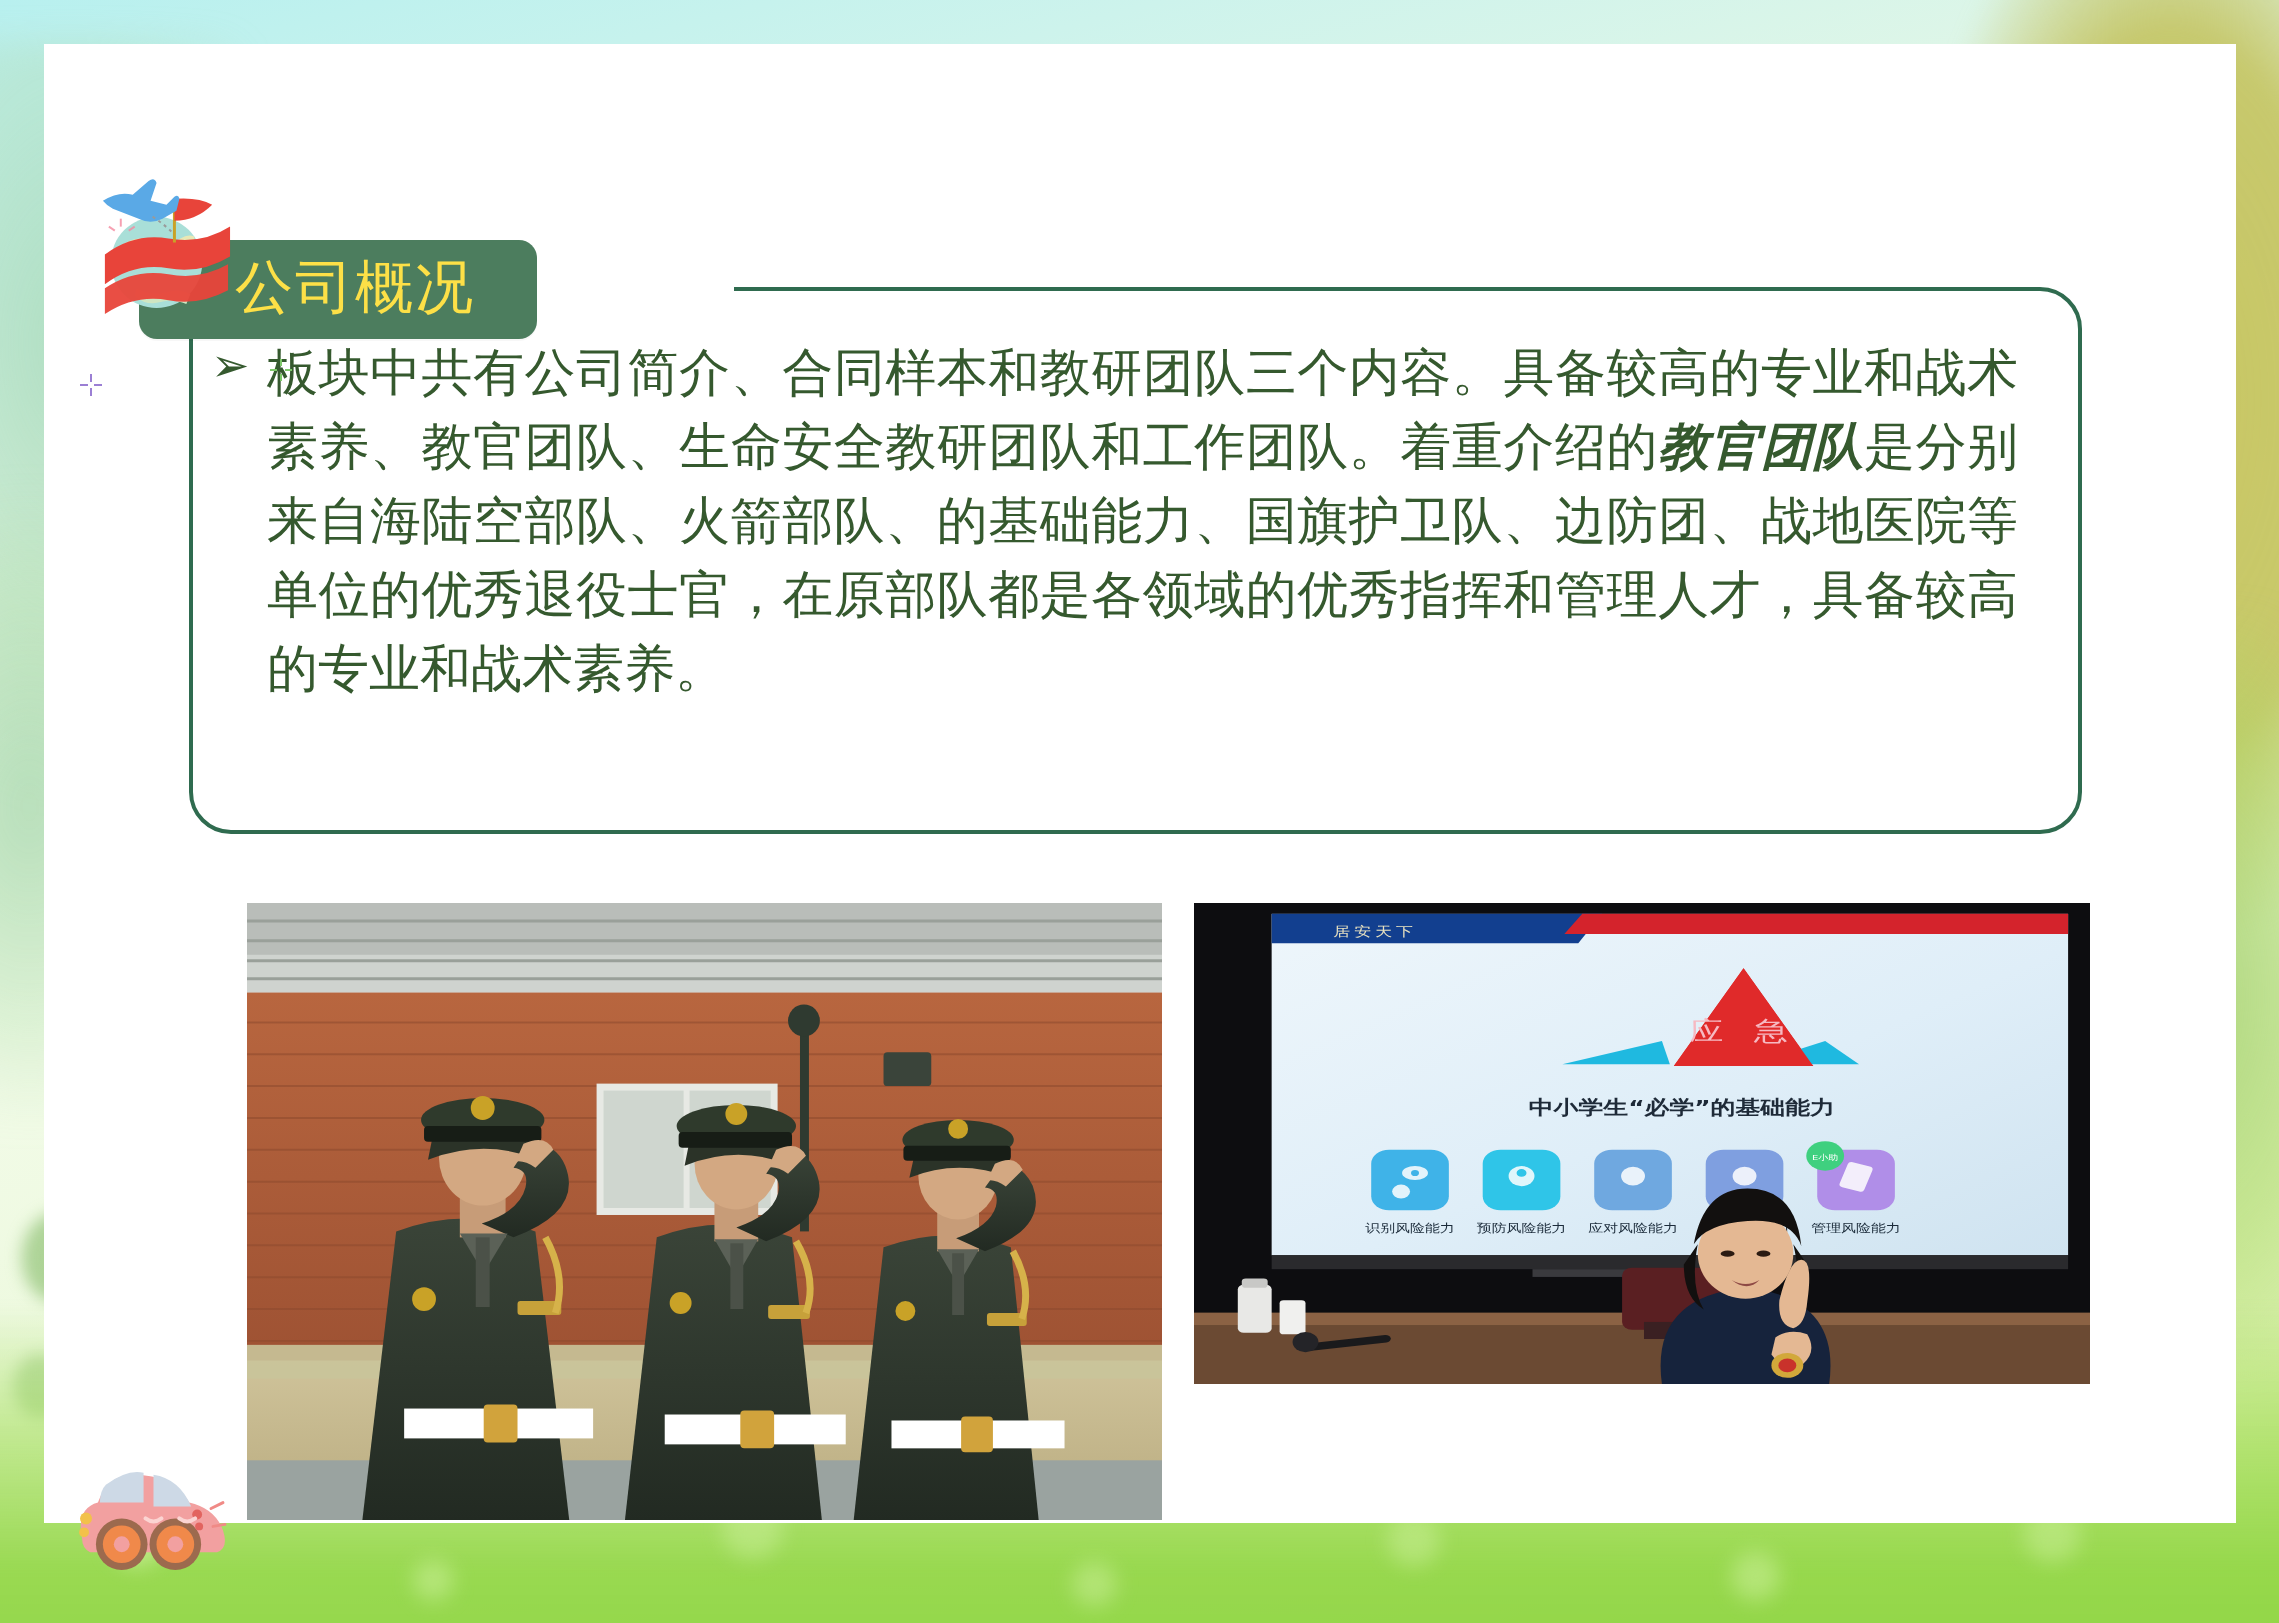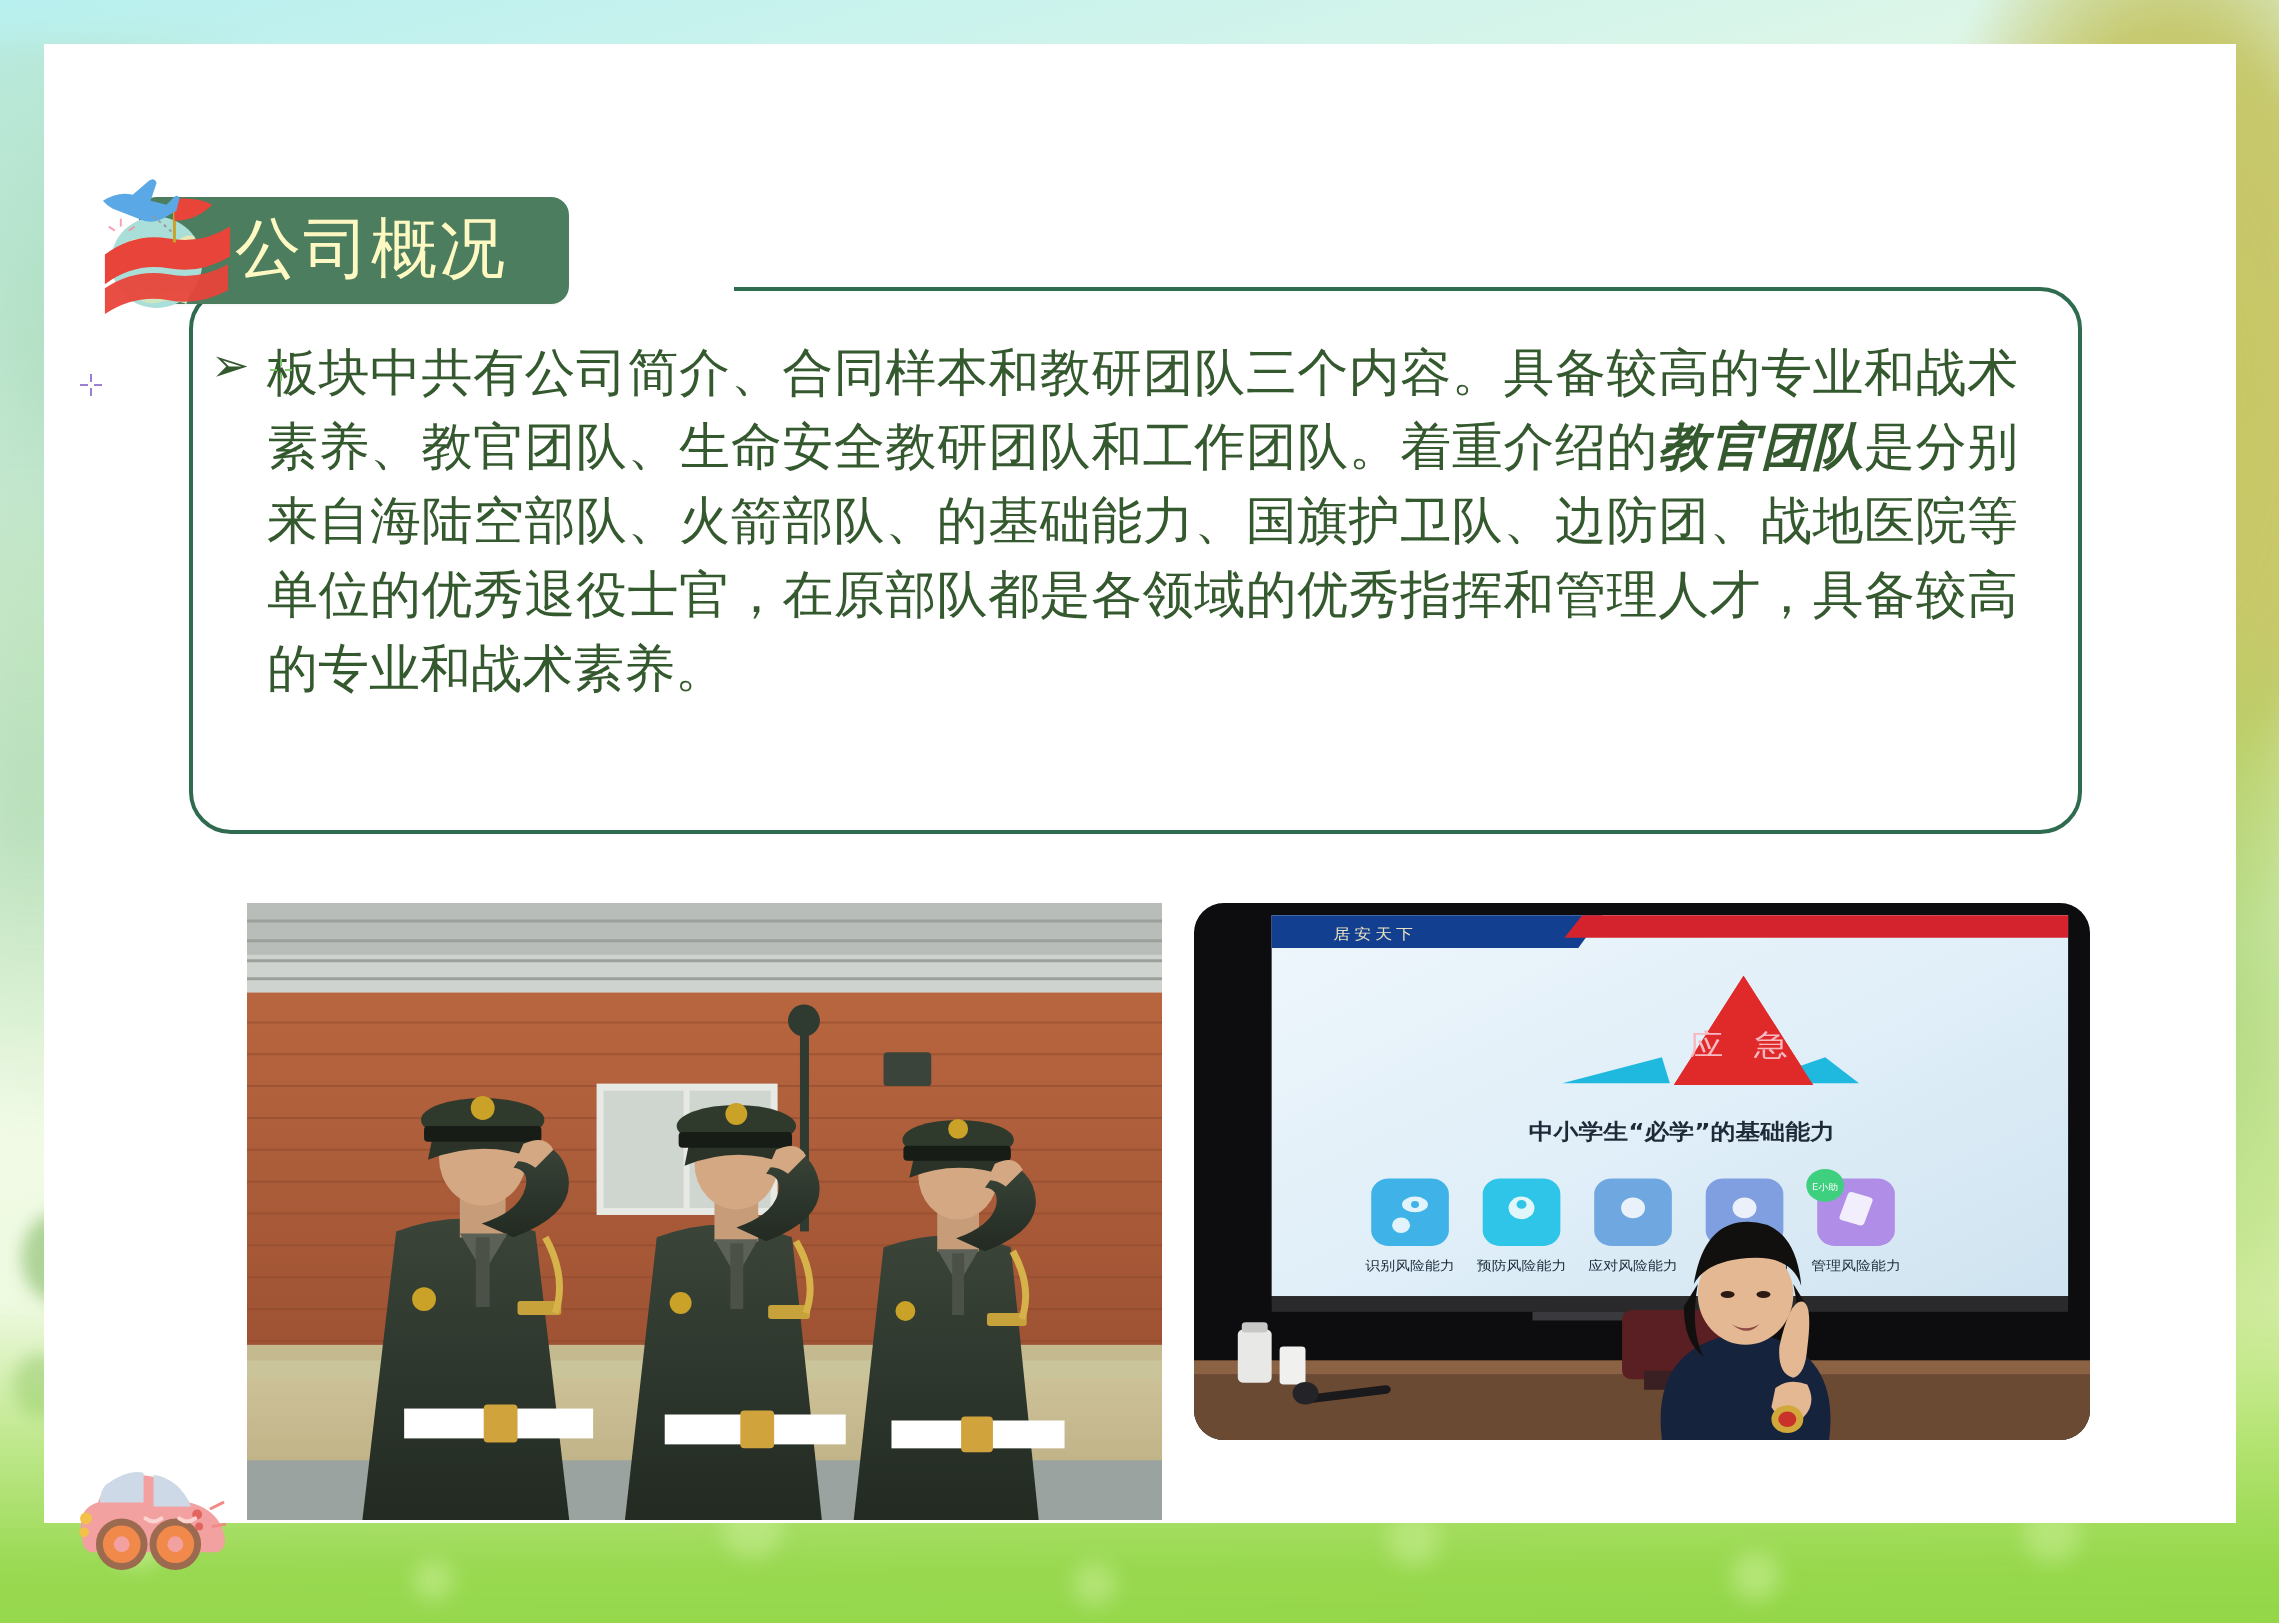--- a/index.html
+++ b/index.html
@@ -108,30 +108,31 @@
   .section-badge-wrap {
     position: absolute;
     left: 139px;
     top: 197px;
     display: flex;
     align-items: center;
     z-index: 6;
   }
   .badge-pill {
     background: #4c7d5e;
-    color: #fef9c3;
+    color: #fde047;
     border-radius: 18px;
     padding: 16px 62px 20px 96px;
-    font-size: 66px;
+    font-size: 58px;
     font-weight: 500;
     line-height: 1.08;
     letter-spacing: 2px;
     font-family: "DejaVu Sans", "Liberation Sans", sans-serif;
     white-space: nowrap;
     box-shadow: 0 2px 0 rgba(0,0,0,0.03);
+    margin-top: 43px;
   }
   .globe-icon {
     position: absolute;
     left: -50px;
     top: -32px;
     width: 149px;
     height: 159px;
     z-index: 7;
     pointer-events: none;
   }
@@ -196,22 +197,21 @@
   .photo-left {
     left: 247px;
     top: 903px;
     width: 915px;
     height: 617px;
   }
   .photo-right {
     left: 1194px;
     top: 903px;
     width: 896px;
-    height: 537px;
-    border-radius: 30px;
+    height: 481px;
   }
   .photo svg { display: block; width: 100%; height: 100%; }
 
   
   .car-deco {
     position: absolute;
     left: 58px;
     bottom: 48px;
     width: 189px;
     height: 129px;

